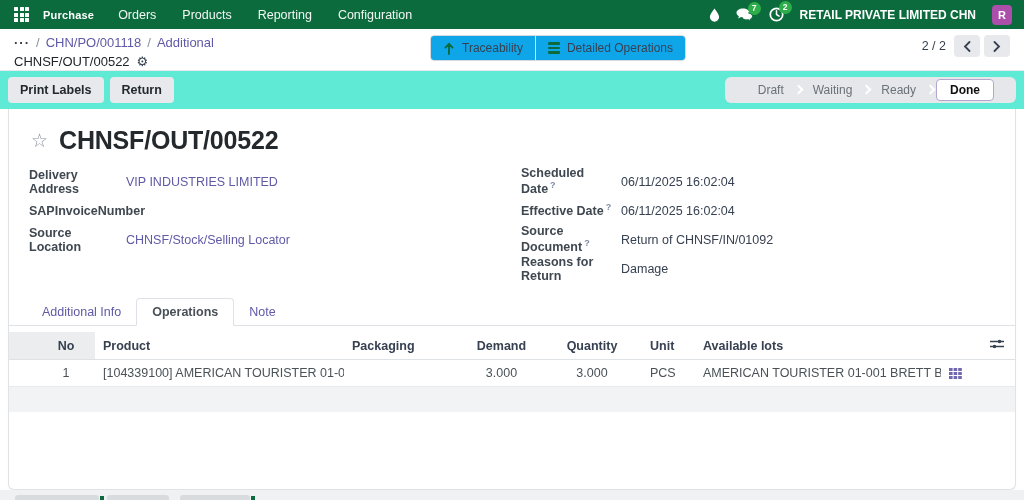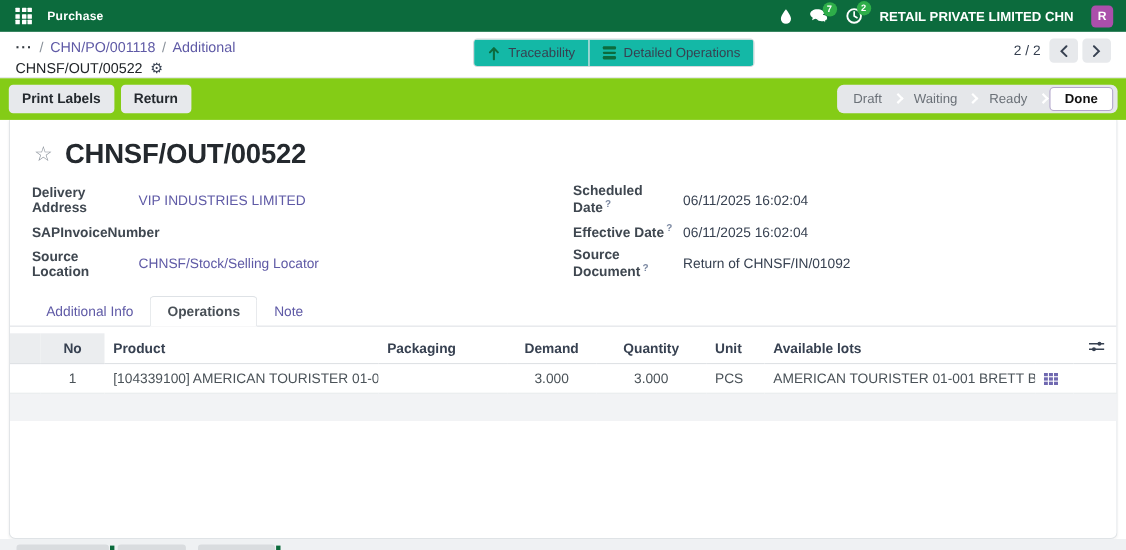--- a/index.html
+++ b/index.html
@@ -26,32 +26,32 @@
   .avatar{width:20px;height:20px;background:var(--avatar);border-radius:4px;color:#fff;font-size:11px;font-weight:700;display:flex;align-items:center;justify-content:center;cursor:pointer;}
   
   .control-panel{background:#fff;border-bottom:1px solid #e6e8ea;padding:4px 14px 4px;position:relative;height:42px;}
   .bc-row{display:flex;align-items:center;font-size:13px;height:19px;}
   .bc-dots{font-weight:700;color:#343a40;letter-spacing:1px;cursor:pointer;}
   .bc-sep{color:#8a919a;margin:0 6px;}
   .bc-link{color:var(--link);text-decoration:none;cursor:pointer;}
   .rec-row{display:flex;align-items:center;gap:7px;font-size:13px;height:19px;color:#212529;}
   .gear-icon{font-size:13px;color:#374151;cursor:pointer;line-height:1;}
   .cp-center{position:absolute;left:430px;top:6px;display:flex;border:1px solid #d5d8dc;border-radius:4px;background:#fff;overflow:hidden;}
-  .cp-btn{display:flex;align-items:center;gap:7px;padding:5px 12px;font-size:12px;color:#374151;cursor:pointer;background:#14b8a6;border:0;font-family:inherit;}
+  .cp-btn{display:flex;align-items:center;gap:7px;padding:5px 12px;font-size:12px;color:#374151;cursor:pointer;background:#0ea5e9;border:0;font-family:inherit;}
   .cp-btn + .cp-btn{border-left:1px solid #e2e5e8;}
   .burger{display:inline-flex;flex-direction:column;gap:2px;}
   .burger i{width:12px;height:2.4px;background:var(--topbar);border-radius:1px;}
   .pager{position:absolute;right:14px;top:6px;display:flex;align-items:center;gap:8px;}
   .pager-text{font-size:12.5px;color:#374151;}
   .pager-btn{width:26px;height:22px;background:#e7e9ec;border:0;border-radius:4px;display:flex;align-items:center;justify-content:center;cursor:pointer;}
   .pager-btn + .pager-btn{margin-left:-4px;}
   
-  .action-bar{background:#84cc16;padding:7px 8px 8px;display:flex;align-items:center;height:38px;}
+  .action-bar{background:#5eead4;padding:7px 8px 8px;display:flex;align-items:center;height:38px;}
   .a-btn{background:#e7e9ec;border:0;border-radius:4px;padding:6px 12px;font-size:12.5px;font-weight:600;color:#24292e;font-family:inherit;cursor:pointer;margin-right:6px;}
-  .statusbar{margin-left:auto;display:flex;align-items:center;background:#e5e7ea;border-radius:6px;padding:0 2px;height:26px;}
+  .statusbar{margin-left:auto;display:flex;align-items:center;background:#e5e7ea;border-radius:6px;padding:0 20px;height:26px;}
   .sb-step{font-size:12px;color:#6b7178;padding:0 13px;cursor:pointer;white-space:nowrap;}
   .sb-sep{width:7px;height:7px;border-top:2px solid #fff;border-right:2px solid #fff;transform:rotate(45deg);margin:0 -2px;}
   .sb-step.active{background:#fff;border:1px solid #b3a7cb;border-radius:4px;color:#111;font-weight:700;padding:3px 13px;margin:2px 2px 2px 4px;}
   
   .sheet{margin:0 8px;background:#fff;border:1px solid #dfe3e6;border-top:none;border-radius:0 0 6px 6px;height:381px;box-shadow:0 1px 2px rgba(0,0,0,.04);overflow:hidden;}
   .title-row{display:flex;align-items:center;gap:11px;padding:17px 22px 4px;}
   .star{font-size:19px;color:#8a919a;cursor:pointer;line-height:1;}
   .sheet h1{font-size:25px;font-weight:700;color:#24292e;margin:0;letter-spacing:-.2px;}
   .fields{display:grid;grid-template-columns:1fr 1fr;padding:8px 20px 0;}
   .frow{display:flex;align-items:center;height:29px;font-size:12.5px;}
@@ -93,20 +93,26 @@
       <i></i>
       <i></i>
       <i></i>
       <i></i>
       <i></i>
       <i></i>
       <i></i>
       <i></i>
   </div>
   <span class="app-name">Purchase</span>
+  <div class="menu">
+    <span>Orders</span>
+    <span>Products</span>
+    <span>Reporting</span>
+    <span>Configuration</span>
+  </div>
   <div class="topbar-right">
     <span class="tb-icon">
       <svg width="11" height="14" viewBox="0 0 11 14">
           <path d="M5.5 .5C5.5 .5 .9 6.1 .9 9.1a4.6 4.6 0 0 0 9.2 0C10.1 6.1 5.5 .5 5.5 .5Z" fill="#fff"></path>
         </svg>
     </span>
     <span class="tb-icon">
       <svg width="17" height="14" viewBox="0 0 17 14">
         <path fill="#fff" d="M7 .5C3.4 .5 .5 2.4 .5 4.8c0 1.4 1 2.6 2.4 3.4L2.2 10.4l2.9-1.4c.6.1 1.2.2 1.9.2 3.6 0 6.5-1.9 6.5-4.4S10.6 .5 7 .5z"></path>
         <path fill="#fff" stroke="#0c6b3d" stroke-width="1" d="M12.2 4.9c2.5.3 4.3 1.7 4.3 3.4 0 1.1-.8 2.1-2 2.7l.6 1.9-2.5-1.2c-.5.1-1.1.2-1.7.2-2 0-3.8-.7-4.7-1.8"></path>
@@ -208,20 +214,24 @@
         <span class="flabel"><span>Scheduled Date</span><sup class="help">?</sup></span>
         <span class="fvalue">06/11/2025 16:02:04</span>
       </div>
       <div class="frow">
         <span class="flabel"><span>Effective Date</span><sup class="help">?</sup></span>
         <span class="fvalue">06/11/2025 16:02:04</span>
       </div>
       <div class="frow">
         <span class="flabel"><span>Source Document</span><sup class="help">?</sup></span>
         <span class="fvalue">Return of CHNSF/IN/01092</span>
+      </div>
+      <div class="frow">
+        <span class="flabel"><span>Reasons for Return</span></span>
+        <span class="fvalue">Damage</span>
       </div>
     </div>
   </div>
 
   <div class="tabs">
     <span class="tab">Additional Info</span>
     <span class="tab active">Operations</span>
     <span class="tab">Note</span>
   </div>
 

